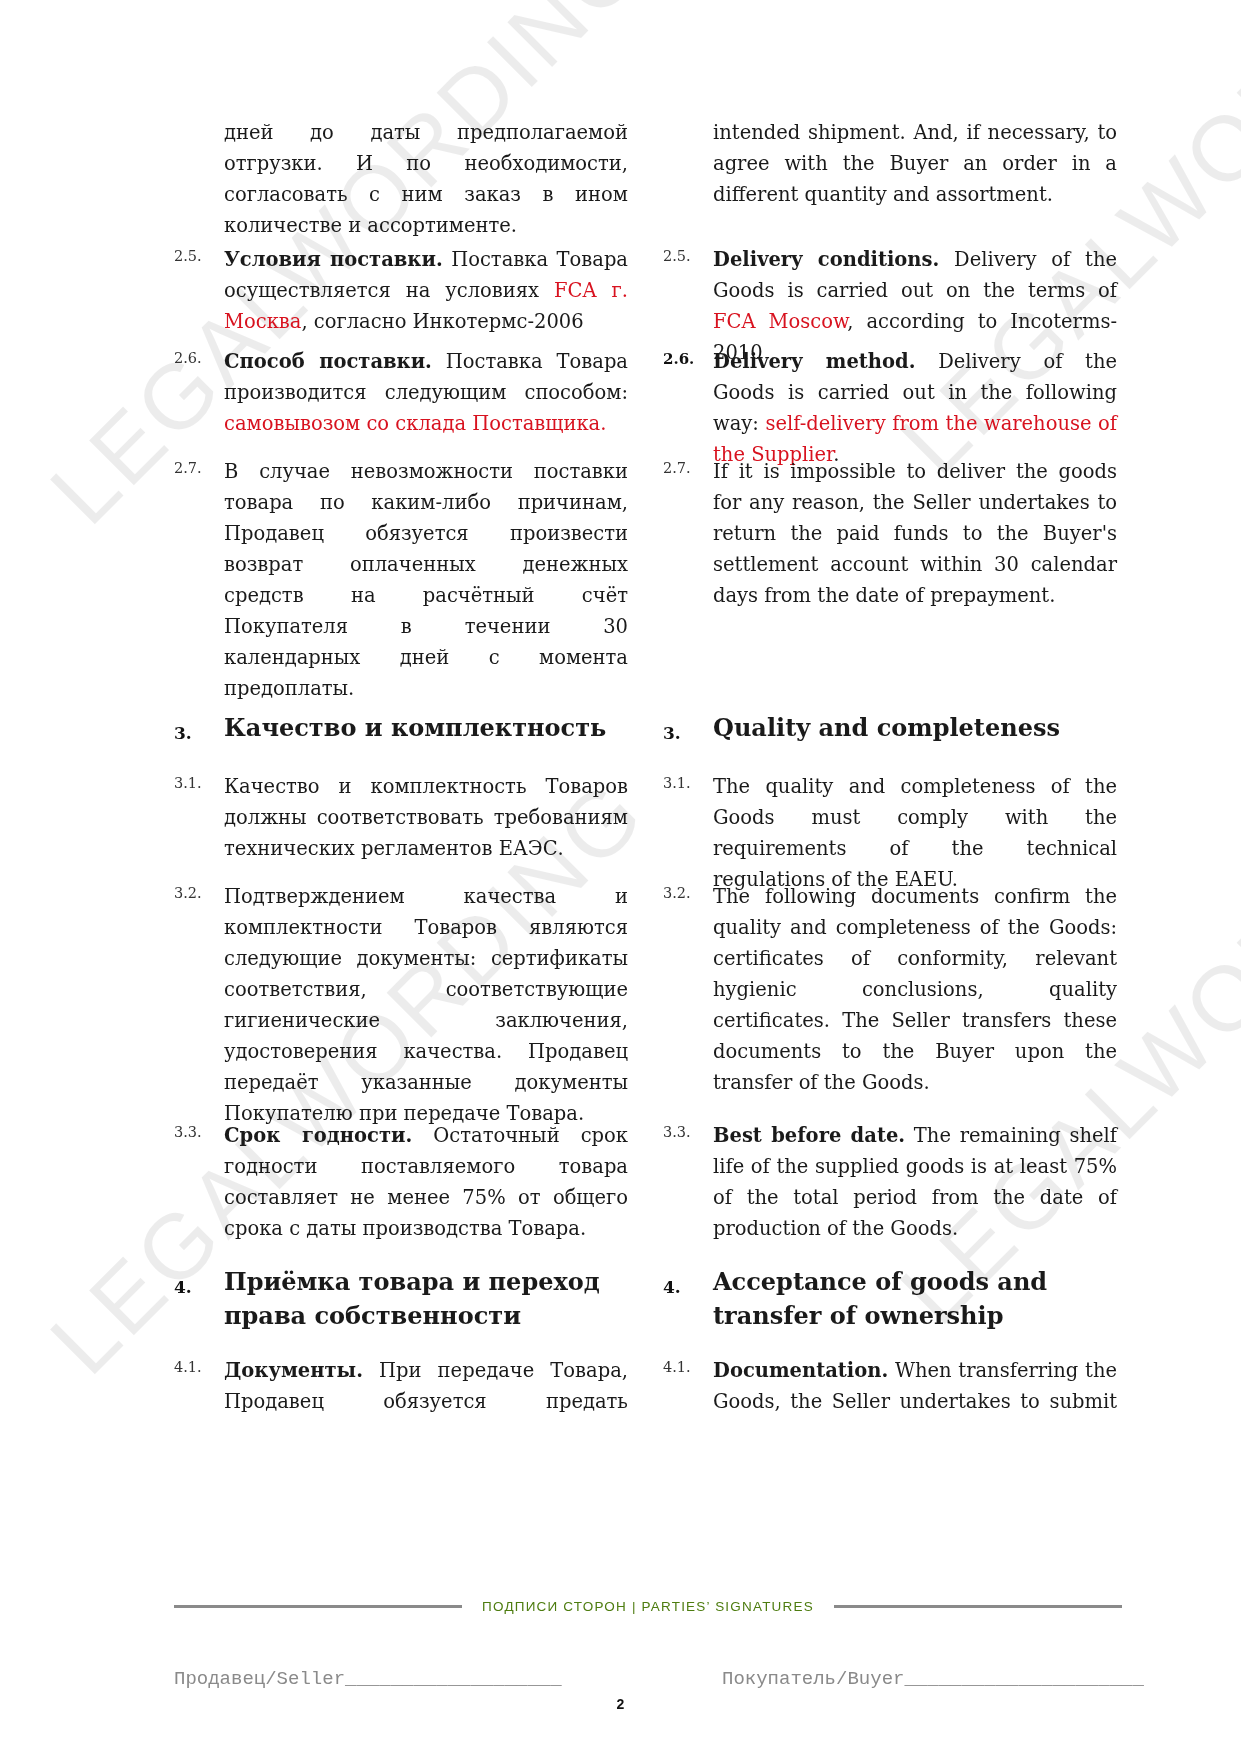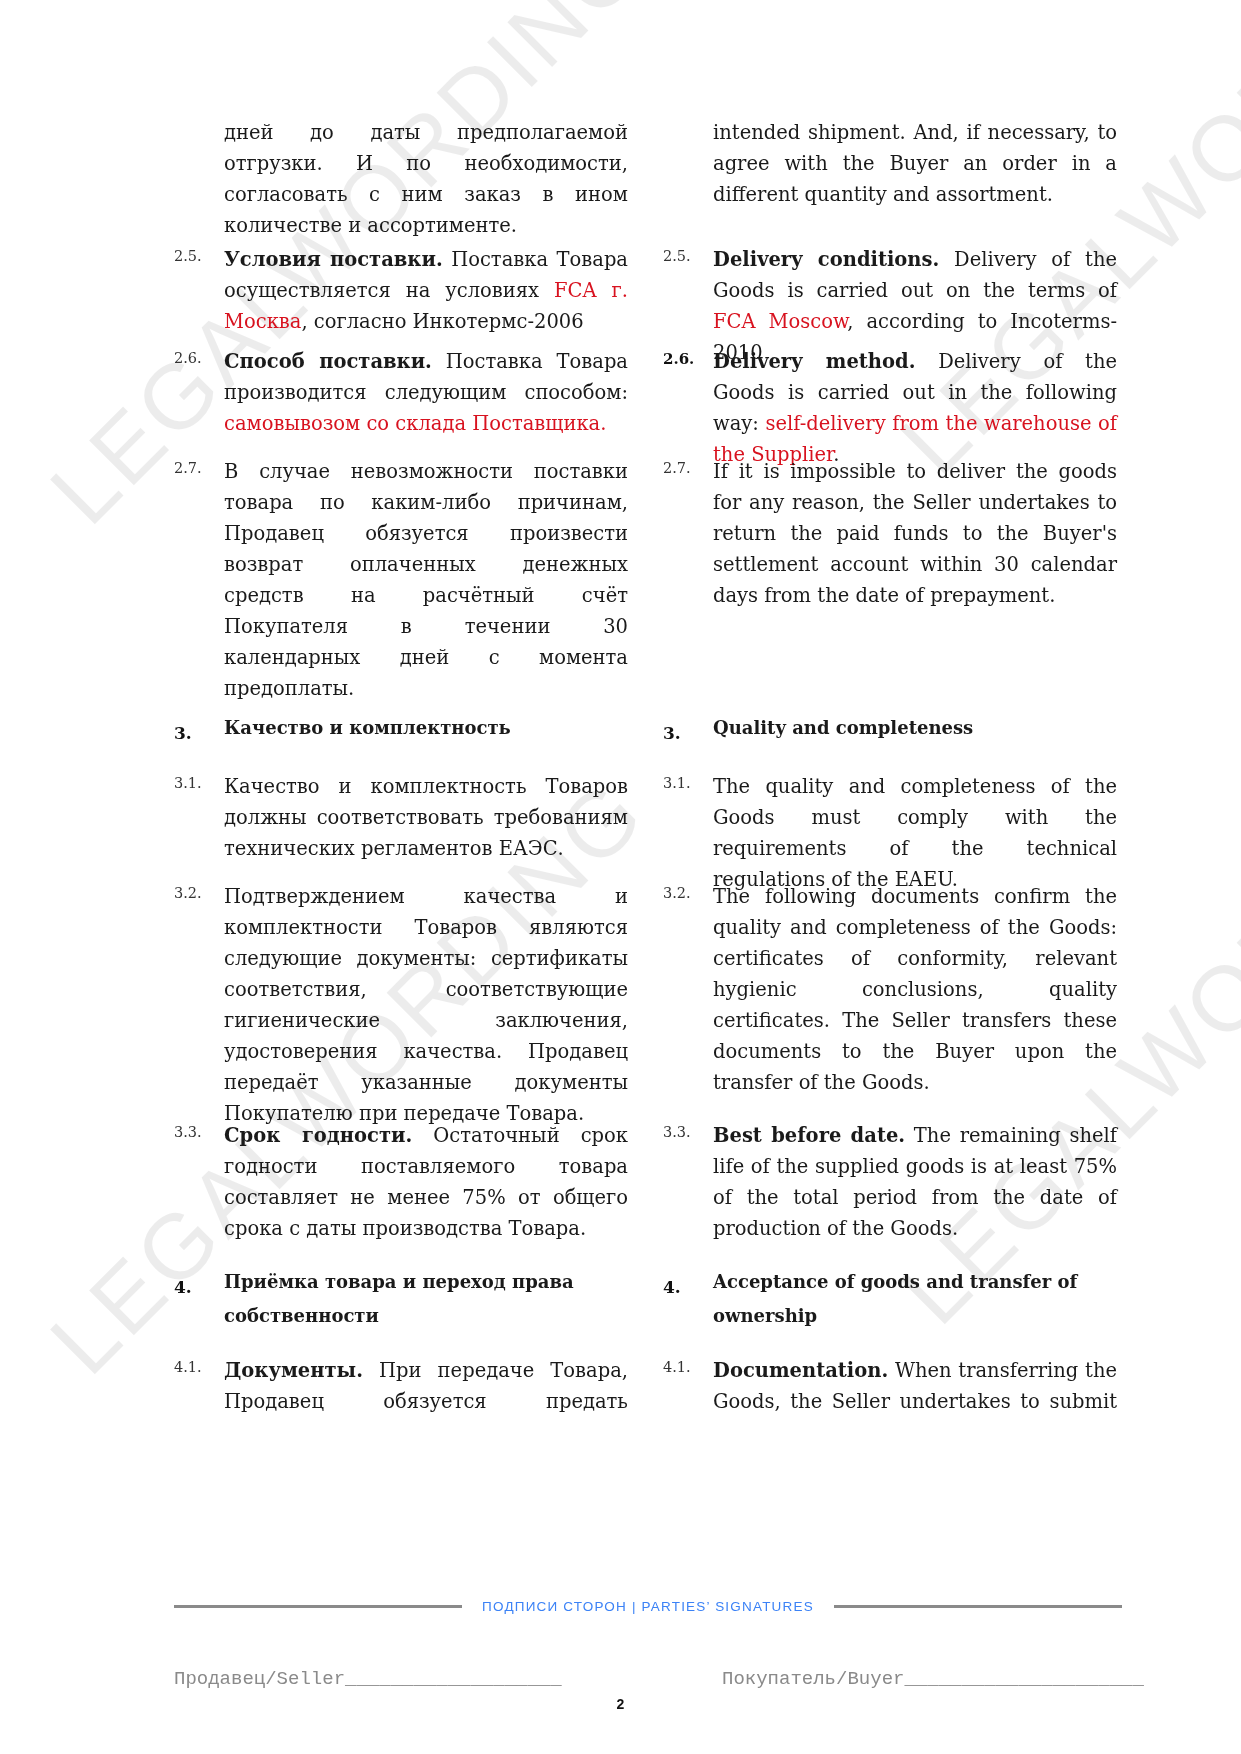--- a/index.html
+++ b/index.html
@@ -14,27 +14,27 @@
   .row { position: absolute; left: 174px; width: 948px; display: flex; }
   .col { width: 459px; display: flex; }
   .col.ru { margin-right: 30px; }
   .num { width: 50px; flex: 0 0 50px; font-size: 14.5px; color: #333; padding-top: 4px; }
   .num.bold { font-weight: bold; color: #111; font-size: 15px; }
   .txt { width: 404px; font-size: 19.5px; line-height: 31px; text-align: justify; }
   .txt b { font-weight: bold; }
   .red { color: #d8121f; }
 
   .h .num { font-weight: bold; font-size: 17px; color: #111; padding-top: 12px; }
-  .h .txt { font-size: 18px; line-height: 34px; font-weight: bold; text-align: left; }
+  .h .txt { font-size: 24px; line-height: 34px; font-weight: bold; text-align: left; }
 
   .sig-bar { position: absolute; top: 1596px; left: 174px; width: 948px; height: 20px;
              display: flex; align-items: center; }
   .sig-line { flex: 1; height: 3px; background: #8a8a8a; }
   .sig-label { padding: 0 20px; font-family: "Liberation Sans", "DejaVu Sans", sans-serif;
-               font-size: 13.5px; letter-spacing: 1.2px; color: #3b82f6; white-space: nowrap; }
+               font-size: 13.5px; letter-spacing: 1.2px; color: #4d7c0f; white-space: nowrap; }
   .sig-field { position: absolute; top: 1668px; font-family: Liberation Mono, monospace;
                font-size: 19px; color: #8a8a8a; white-space: nowrap; }
   .page-num { position: absolute; top: 1696px; left: 0; width: 1241px; text-align: center;
               font-family: "Liberation Sans", "DejaVu Sans", sans-serif; font-size: 14px;
               font-weight: bold; color: #111; }
 </style>
 </head>
 <body>
 
 <div class="watermark" style="left:30px; top:470px;">LEGALWORDING</div>

